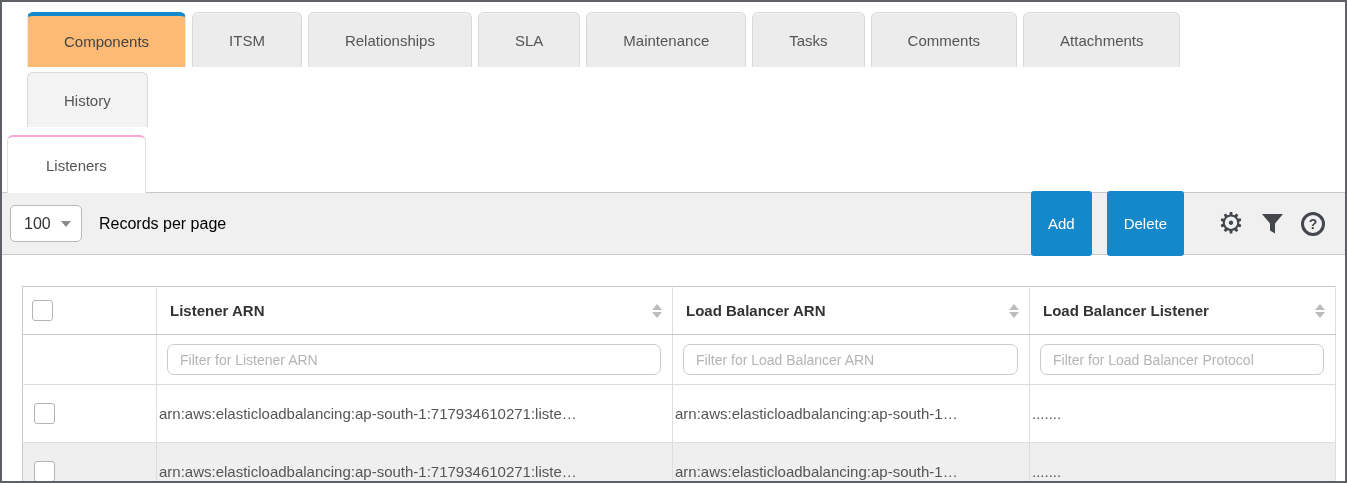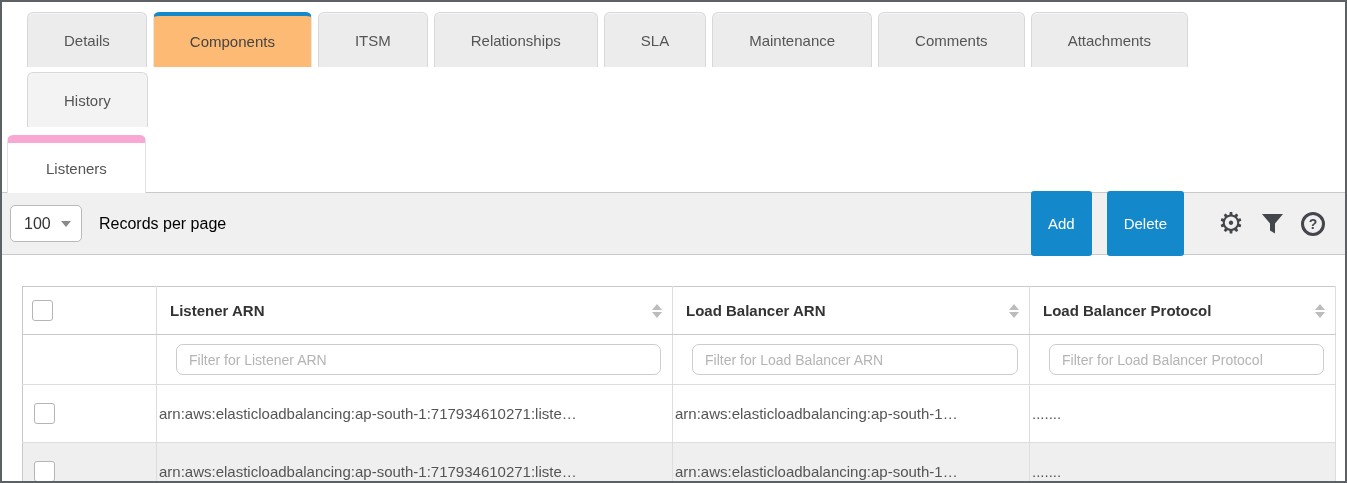--- a/index.html
+++ b/index.html
@@ -21,21 +21,21 @@
   .tab.lighter{ background:#f3f3f3; }
   .tab.active{
     background:#fdba74; border:1px solid #e7e7e7; border-bottom:none;
     border-top:4px solid #1389cb; color:#444; box-shadow:none;
   }
   
   .subtab-row{ display:flex; padding-left:5px; margin-top:8px; }
   .subtab{
     height:58px; padding:0 38px; display:flex; align-items:center; justify-content:center;
     background:#fff; border:1px solid #e0e0e0; border-bottom:none;
-    border-top:8px solid #f9a8d4; border-radius:6px 6px 0 0;
+    border-top:2px solid #f9a8d4; border-radius:6px 6px 0 0;
     font-size:15px; color:#555; position:relative; z-index:2; margin-bottom:-1px; cursor:pointer;
   }
   
   .toolbar{
     height:63px; background:#f0f0f0; border-top:1px solid #c9c9c9; border-bottom:1px solid #c9c9c9;
     display:flex; align-items:center; padding:0 20px 0 8px;
   }
   .select-box{
     width:72px; height:37px; background:#fff; border:1px solid #b9b9b9; border-radius:5px;
     display:flex; align-items:center; justify-content:space-between; padding:0 10px 0 13px;
@@ -65,21 +65,21 @@
   table{ width:100%; border-collapse:collapse; table-layout:fixed; border:1px solid #c9c9c9; background:#fff; }
   th, td{ border-right:1px solid #ddd; vertical-align:middle; }
   th{
     height:48px; border-bottom:1px solid #c9c9c9; text-align:left;
     font-size:15px; color:#333; cursor:pointer;
   }
   .th-inner{ display:flex; align-items:center; justify-content:space-between; padding:0 10px 0 13px; }
   .sort-icon{ display:flex; flex-direction:column; gap:2px; align-items:center; }
   .tri-up{ width:0;height:0;border-left:5px solid transparent;border-right:5px solid transparent;border-bottom:6px solid #bcbcbc; }
   .tri-down{ width:0;height:0;border-left:5px solid transparent;border-right:5px solid transparent;border-top:6px solid #bcbcbc; }
-  tr.filter-row td{ height:50px; border-bottom:1px solid #ddd; background:#fff;padding-left:9px; }
+  tr.filter-row td{ height:50px; border-bottom:1px solid #ddd; background:#fff; }
   .filter-input{
     width:calc(100% - 21px); height:31px; margin-left:10px; border:1px solid #ccc; border-radius:7px;
     padding:0 12px; font-size:14px; color:#555; font-family:inherit; background:#fff; outline:none;
   }
   .filter-input::placeholder{ color:#b4b4b4; }
   tr.data-row td{ height:58px; font-size:15px; color:#555; padding-left:2px;
     white-space:nowrap; overflow:hidden; }
   tr.data-row.odd{ background:#fff; border-bottom:1px solid #ddd; }
   tr.data-row.even{ background:#efefef; }
   .cbx{
@@ -87,26 +87,26 @@
     border:1px solid #b5b5b5; border-radius:3px; margin:0 0 0 9px; display:block; cursor:pointer;
   }
   td.cbx-cell{ padding-left:0; }
 </style>
 </head>
 <body>
 
 <div class="screen">
 
   <div class="tabs-row first">
-    <div class="tab">Details</div>
     <div class="tab active">Components</div>
     <div class="tab">ITSM</div>
     <div class="tab">Relationships</div>
     <div class="tab">SLA</div>
     <div class="tab">Maintenance</div>
+    <div class="tab">Tasks</div>
     <div class="tab">Comments</div>
     <div class="tab">Attachments</div>
   </div>
 
   <div class="tabs-row second">
     <div class="tab lighter">History</div>
   </div>
 
   <div class="subtab-row">
     <div class="subtab">Listeners</div>
@@ -158,21 +158,21 @@
             <span class="th-inner">
               <span>Load Balancer ARN</span>
               <span class="sort-icon">
                   <span class="tri-up"></span>
                   <span class="tri-down"></span>
                 </span>
             </span>
           </th>
           <th>
             <span class="th-inner">
-              <span>Load Balancer Protocol</span>
+              <span>Load Balancer Listener</span>
               <span class="sort-icon">
                   <span class="tri-up"></span>
                   <span class="tri-down"></span>
                 </span>
             </span>
           </th>
         </tr>
         <tr class="filter-row">
           <td></td>
           <td>

